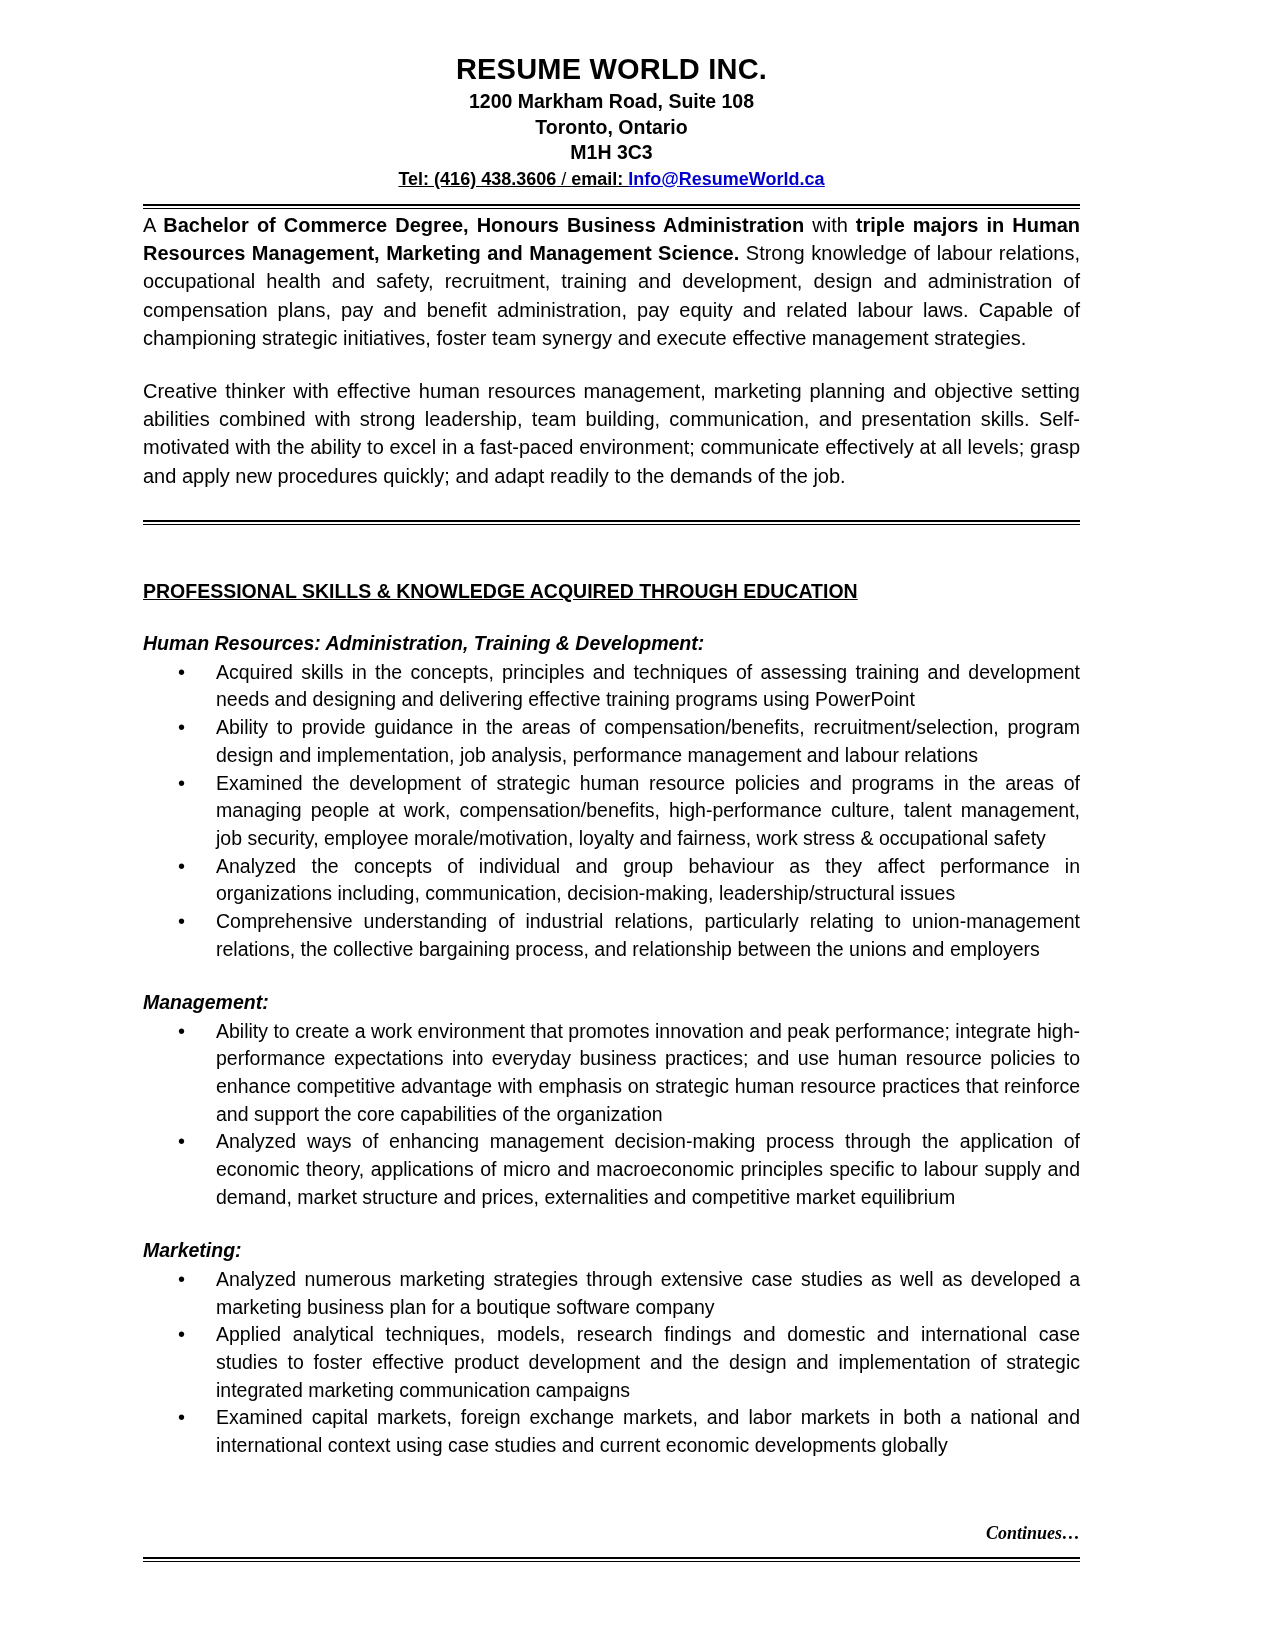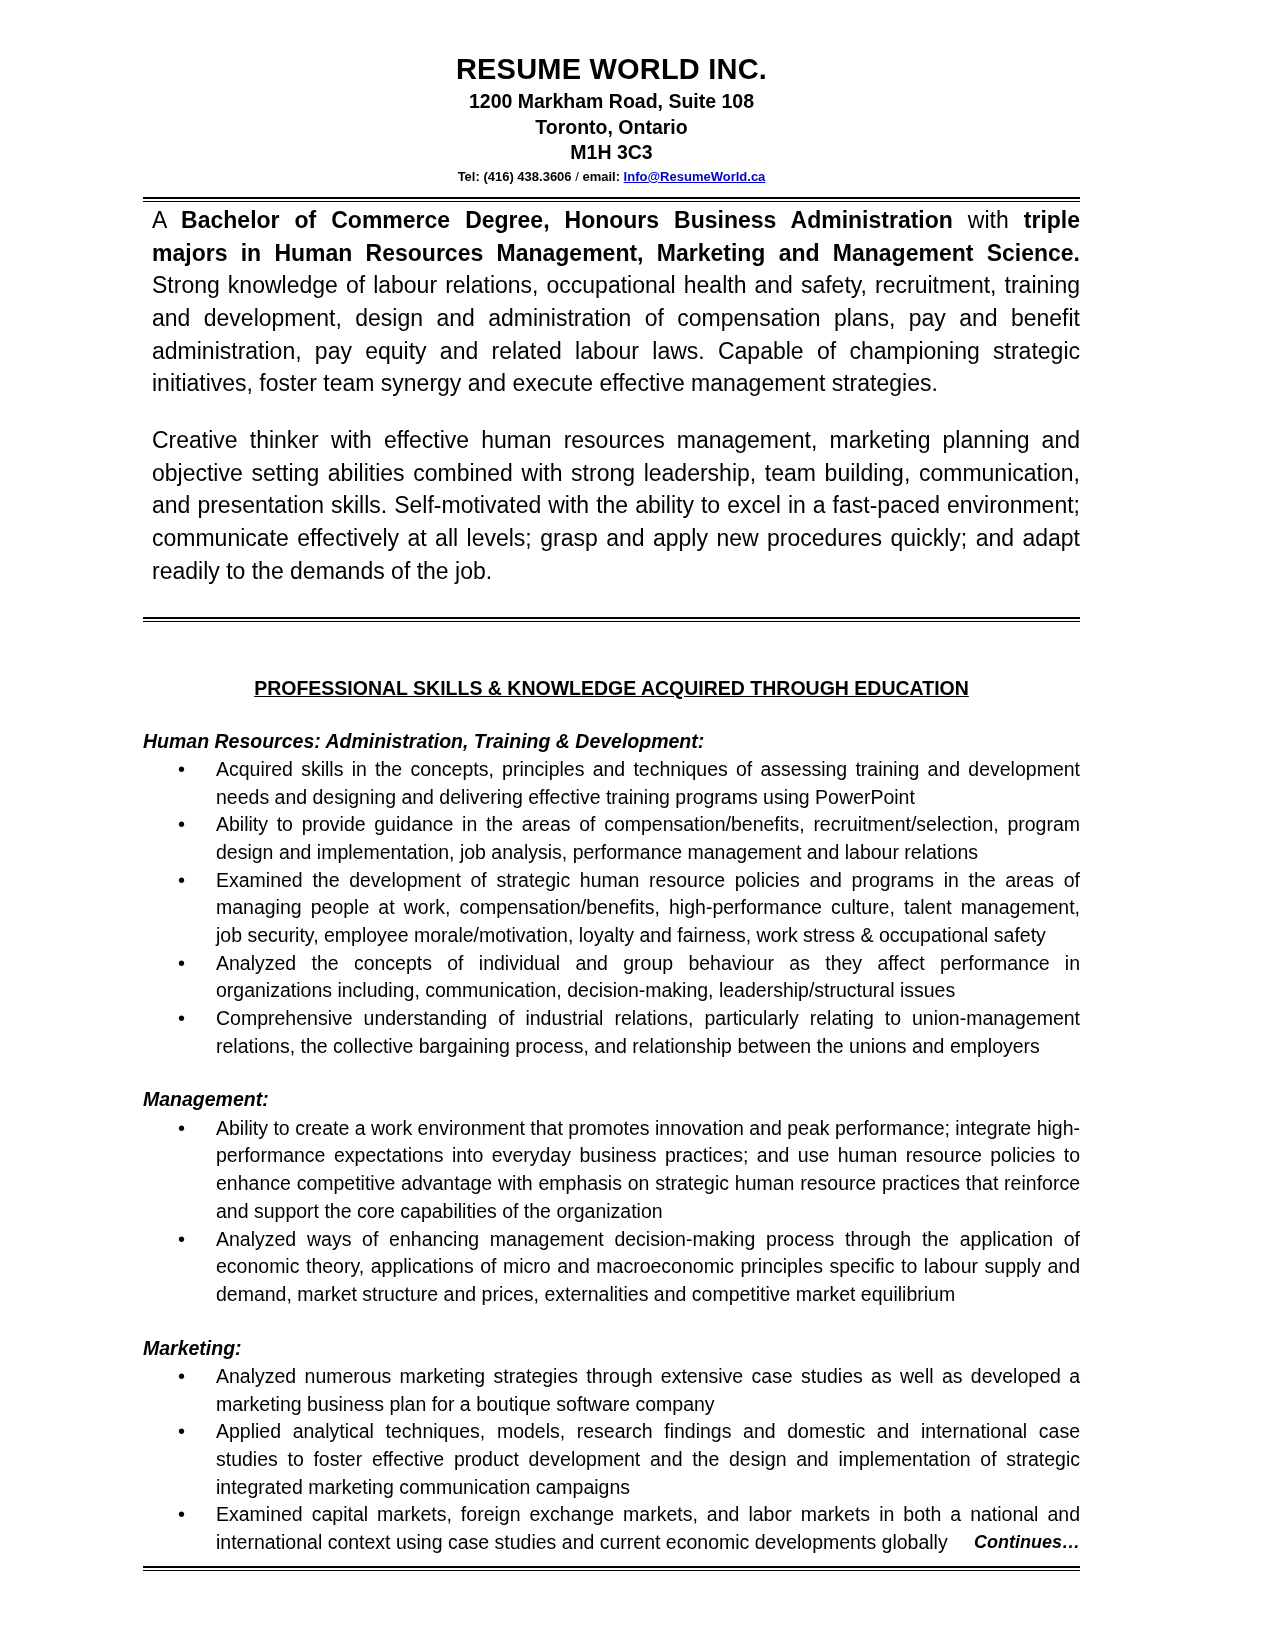--- a/index.html
+++ b/index.html
@@ -33,24 +33,25 @@
     line-height: 1.22;
     margin: 0 0 2px 0;
   }
   .addr-line {
     font-size: 19.5px;
     line-height: 1.31;
     margin: 0;
     font-weight: bold;
   }
   .contact-line {
-    font-size: 13px;
+    font-size: 18px;
     font-weight: bold;
     line-height: 1.31;
     margin: 2px 0 0 0;
+    text-decoration: underline;
   }
   .contact-line .plain {
     font-weight: normal;
   }
   .email-link {
     color: #0000CC;
     text-decoration: underline;
     font-weight: bold;
   }
 
@@ -61,42 +62,42 @@
     height: 2px;
     margin: 9px 0 0 0;
     width: 100%;
   }
   .rule-double.top-rule { margin-top: 12px; }
   .rule-double.mid-rule { margin-top: 30px; }
   .bottom-rule-wrap {
     position: absolute;
     left: 143px;
     right: 195px;
-    bottom: 79px;
+    bottom: 88px;
+    font-family: Liberation Serif, serif;
   }
 
   
   .section-title {
     text-align: center;
     font-size: 19.5px;
     font-weight: bold;
     margin: 14px 0 0 0;
     line-height: 1.3;
   }
   .para {
-    font-size: 23px;
+    font-size: 20px;
     line-height: 1.42;
     text-align: justify;
-    margin: 2px 0 0 9px;
+    margin: 2px 0 0 0;
   }
   .para.spaced { margin-top: 24px; }
   .para b { font-weight: bold; }
 
   .main-heading {
-    text-align: center;
     font-size: 19.5px;
     font-weight: bold;
     text-decoration: underline;
     margin: 54px 0 0 0;
     line-height: 1.3;
   }
 
   .sub-heading {
     font-size: 19.5px;
     font-weight: bold;

